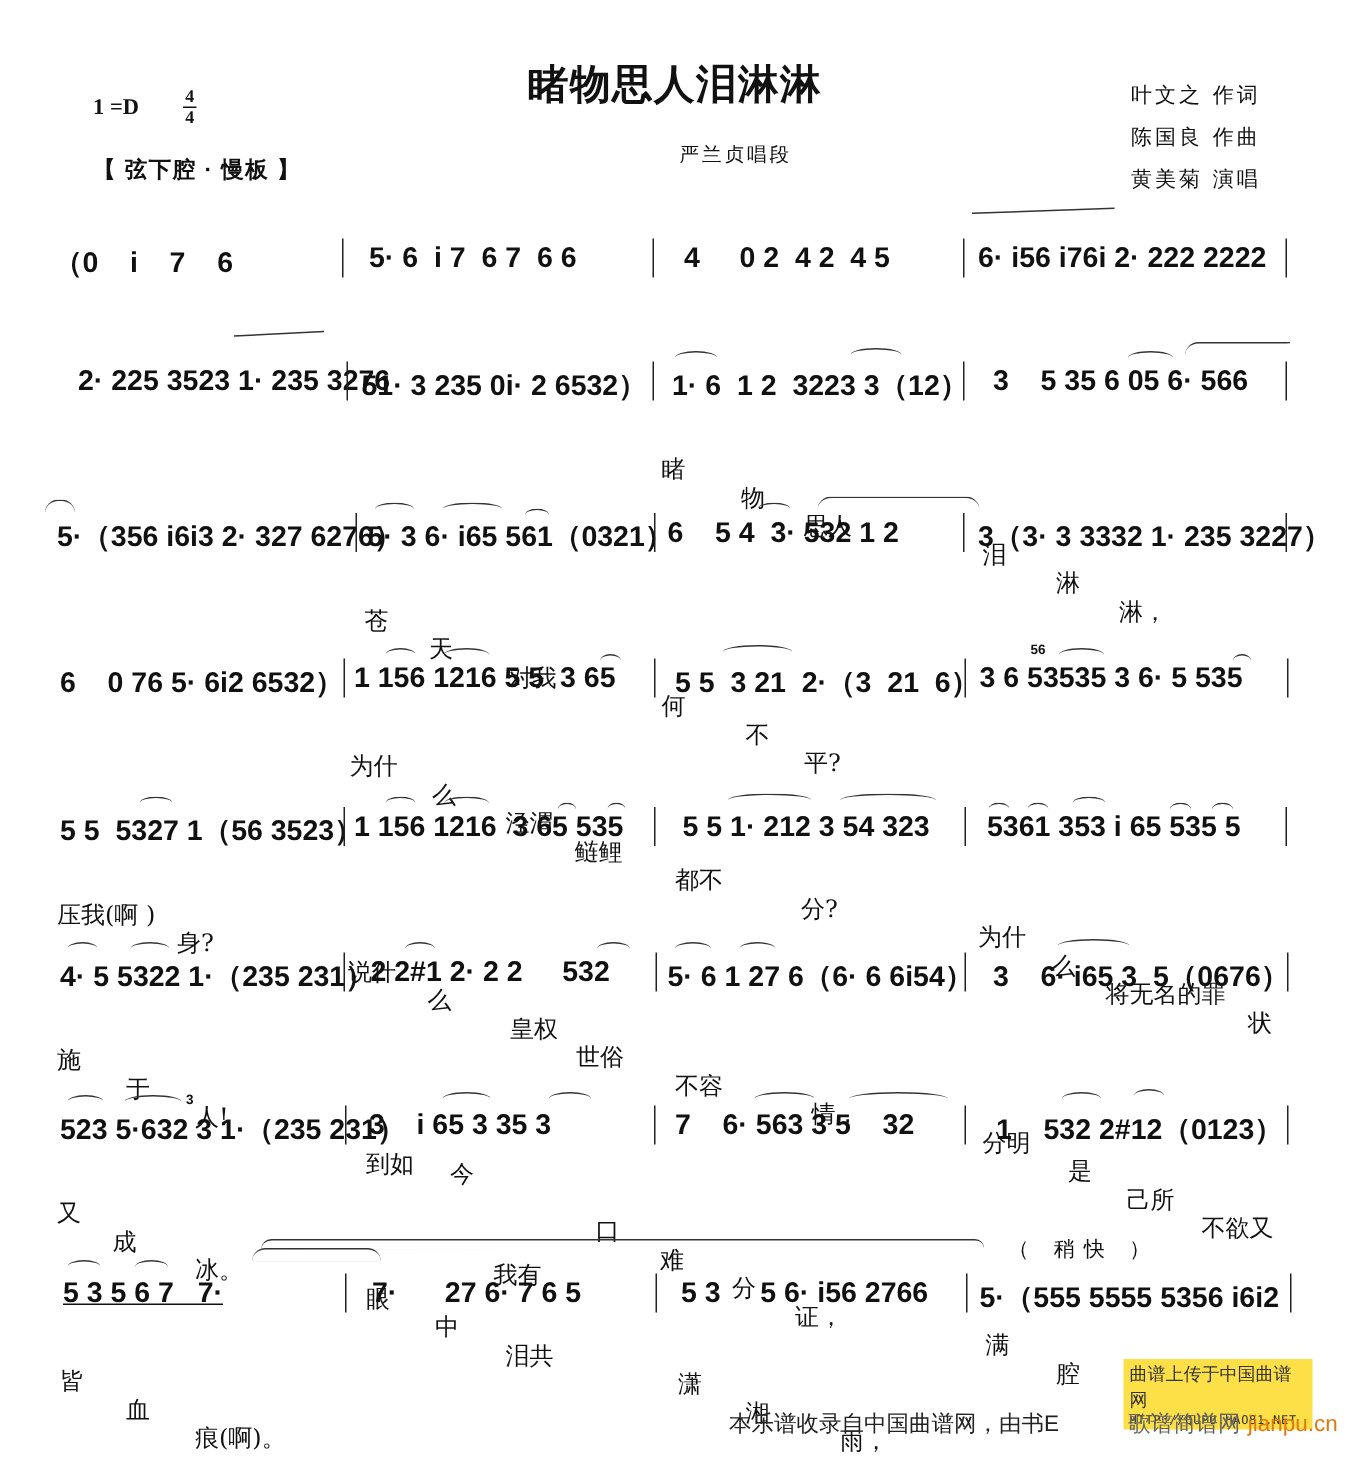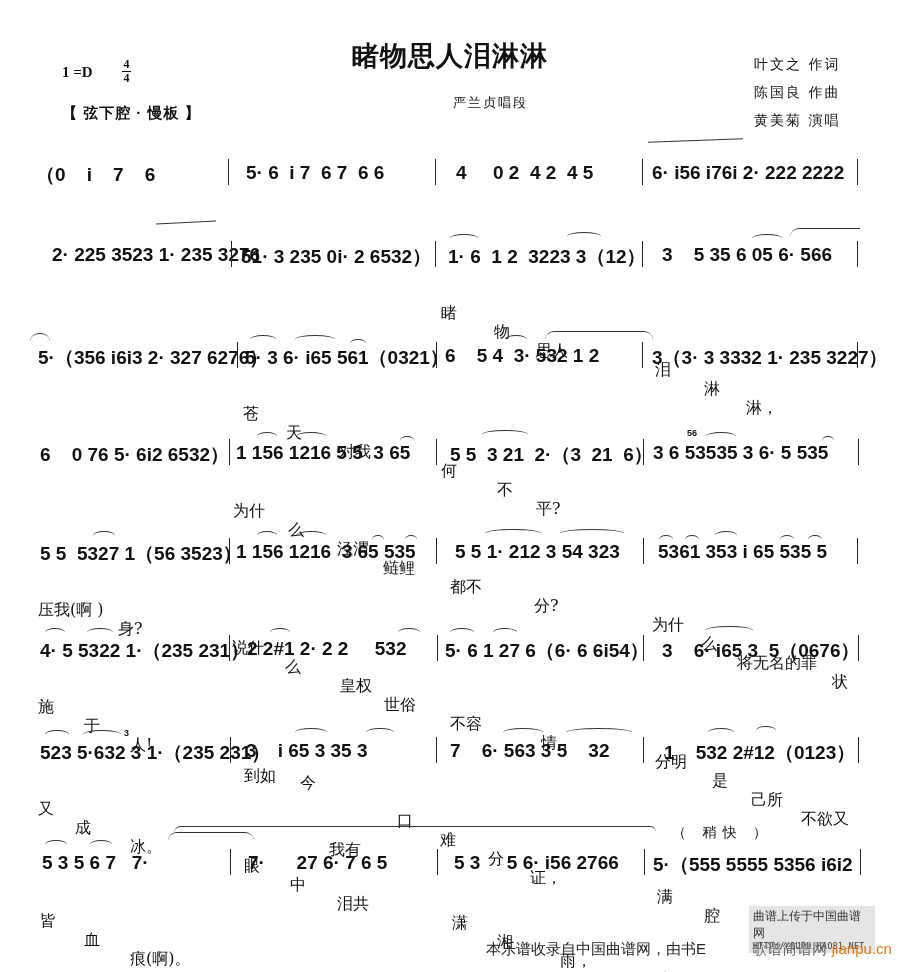--- a/index.html
+++ b/index.html
@@ -17,21 +17,21 @@
   .sys { position:absolute; left:0; width:900px; }
   .notes { position:absolute; top:0; left:0; height:24px; white-space:nowrap;
            font-family:"Liberation Sans", sans-serif; font-weight:bold; font-size:19px; }
   .m { position:absolute; top:0; white-space:pre; }
   .bar { position:absolute; width:1px; background:#222; height:26px; top:-3px; }
   .lyr { position:absolute; top:40px; font-family:"DejaVu Serif", serif; font-size:16px; white-space:pre; letter-spacing:0; }
   .lyr span { position:absolute; white-space:nowrap; }
   .slur { position:absolute; border-top:1px solid #333; border-radius:50% 50% 0 0; height:8px; }
   .dyn { position:absolute; height:10px; }
   .footer-text { left:486px; top:940px; font-size:15px; letter-spacing:0; color:#222; }
-  .wm1 { left:749px; top:906px; width:118px; background:#e5e5e5; padding:2px 4px; }
+  .wm1 { left:749px; top:906px; width:118px; background:#fde047; padding:2px 4px; }
   .wm1 .a { font-size:12px; color:#333; letter-spacing:0; }
   .wm1 .b { font-size:8px; color:#333; letter-spacing:0.5px; font-family:"DejaVu Sans Mono", monospace; }
   .wm2 { left:752px; top:940px; font-size:15px; color:#666; font-family:"DejaVu Serif", serif; }
   .wm2 .c { color:#e07a10; font-family:"Liberation Sans", sans-serif; }
   .tag { position:absolute; font-size:14px; font-family:"DejaVu Serif", serif; letter-spacing:6px; }
 </style>
 </head>
 <body>
 
 <div class="abs title">睹物思人泪淋淋</div>
@@ -259,21 +259,21 @@
   </div>
 </div>
 
 <div class="sys" style="top:852px;">
   <div class="slur" style="left:45px;top:-12px;width:22px;"></div>
   <div class="slur" style="left:90px;top:-12px;width:22px;"></div>
   <div class="slur" style="left:168px;top:-20px;width:86px;border-radius:40px 40px 0 0;"></div>
   <div class="abs" style="left:174px;top:-26px;width:482px;border-top:1px solid #333;border-radius:14px 12px 0 0;height:6px;"></div>
   <span class="tag" style="left:672px;top:-28px;">（ 稍快 ）</span>
   <div class="notes">
-    <span class="m" style="left:42px;">5 3 5 6 7   7·</span>
+    <span class="m" style="left:42px;text-decoration:underline;">5 3 5 6 7   7·</span>
     <span class="m" style="left:248px;">7·      27 6· 7 6 5</span>
     <span class="m" style="left:454px;">5 3     5 6· i56 2766</span>
     <span class="m" style="left:653px;">5·（555 5555 5356 i6i2</span>
     <div class="bar" style="left:230px;"></div>
     <div class="bar" style="left:437px;"></div>
     <div class="bar" style="left:644px;"></div>
     <div class="bar" style="left:860px;"></div>
   </div>
   <div class="lyr">
     <span style="left:40px;">皆</span>

